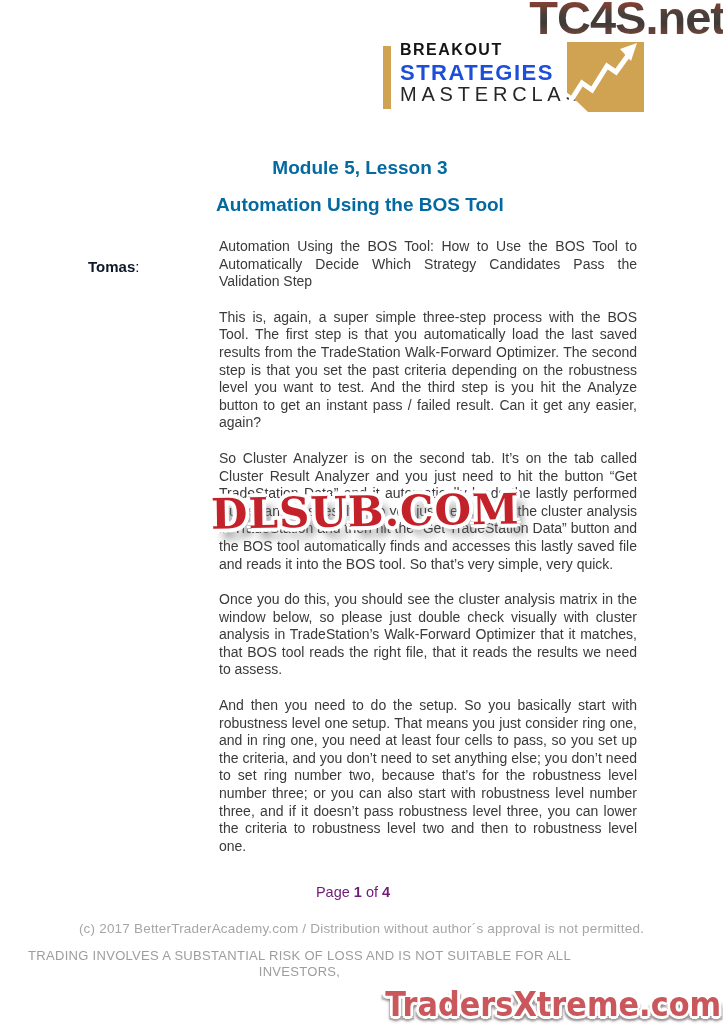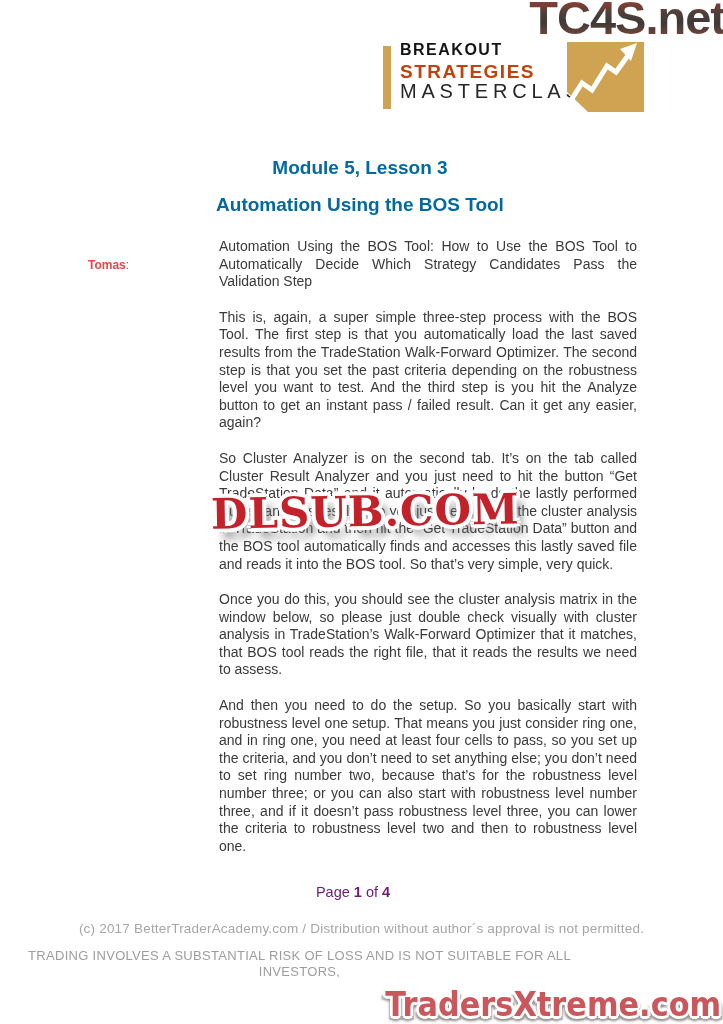--- a/index.html
+++ b/index.html
@@ -14,37 +14,37 @@
     font-size:47px; font-weight:bold; line-height:1; letter-spacing:-1px;
     background:linear-gradient(180deg,#b23f2d 0%,#4a403b 42%,#3f3a37 62%,#8a4a3a 100%);
     -webkit-background-clip:text; background-clip:text; color:transparent;
   }
 
   
   .logo { position:absolute; left:383px; top:42px; width:262px; height:72px; }
   .logo-bar { position:absolute; left:0; top:4px; width:8px; height:63px; background:#cfa352; }
   .logo-text { position:absolute; left:17px; top:0; white-space:nowrap; }
   .logo-l1 { font-size:16px; font-weight:bold; color:#141414; letter-spacing:1.5px; line-height:1; }
-  .logo-l2 { font-size:19px; font-weight:bold; color:#c2410c; letter-spacing:1.5px; line-height:1; margin-top:4px; }
+  .logo-l2 { font-size:22px; font-weight:bold; color:#1d4ed8; letter-spacing:1.5px; line-height:1; margin-top:4px; }
   .logo-l3 { font-size:20px; font-weight:normal; color:#262626; letter-spacing:4.8px; line-height:1; margin-top:0; }
   .logo-icon { position:absolute; left:184px; top:0; }
 
   
   .title-block { position:absolute; left:0; top:0; width:723px; }
   .title1, .title2 {
     position:absolute; left:0; width:720px; text-align:center;
     font-size:19px; font-weight:bold; color:#0369a1;
   }
   .title1 { top:157px; }
   .title2 { top:194px; }
 
   
   .speaker {
     position:absolute; left:88px; top:258px;
-    font-size:12px; color:#ef4444;
+    font-size:15px; color:#0f172a;
   }
   .speaker .name { font-weight:bold; }
   .content {
     position:absolute; left:219px; top:238px; width:418px;
     font-size:14px; line-height:17.6px; color:#3a3a3a;
     text-align:justify; text-justify:inter-word;
   }
   .content p { margin:0 0 18px 0; }
 
   

